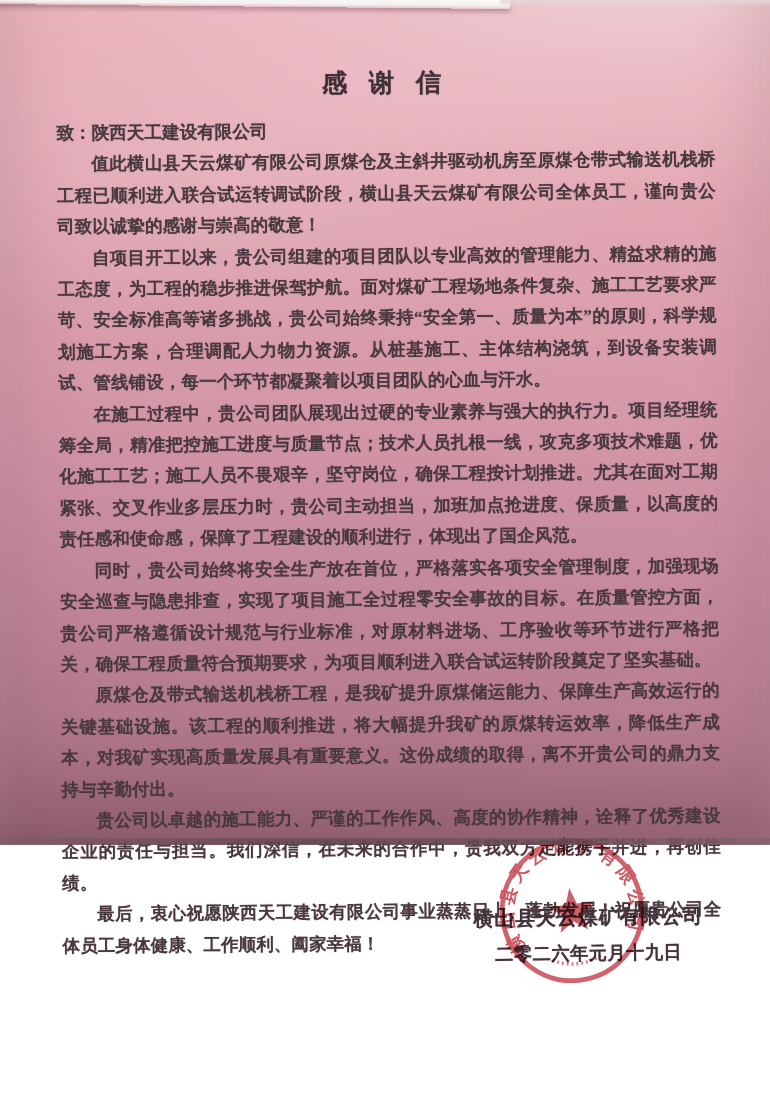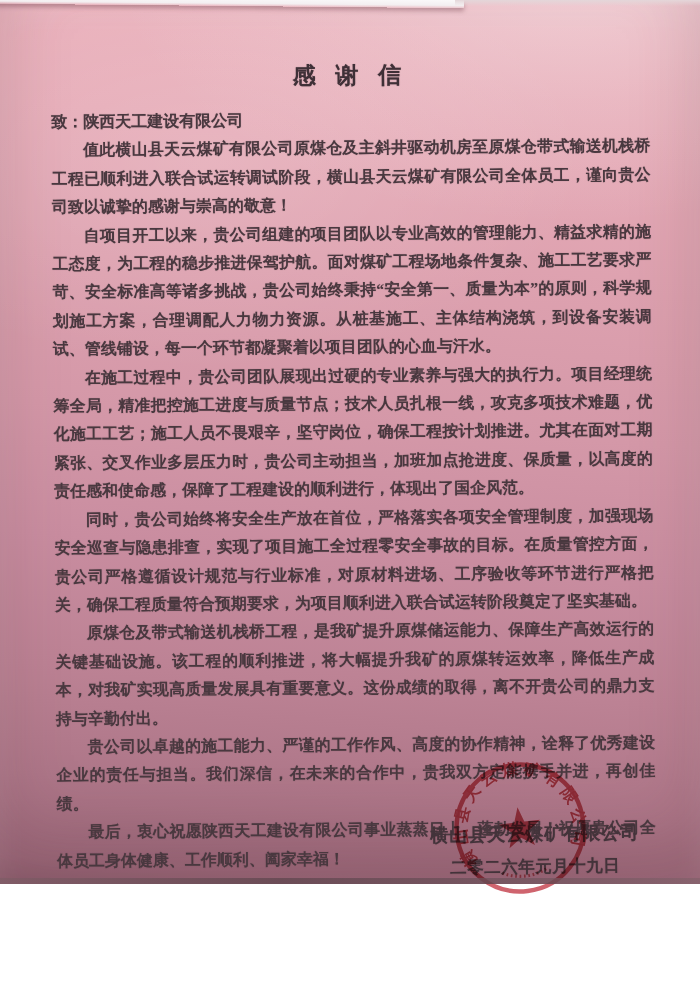--- a/index.html
+++ b/index.html
@@ -4,21 +4,21 @@
 <style>
   * { margin: 0; padding: 0; box-sizing: border-box; }
   html, body { width: 700px; height: 1000px; }
   body {
     font-family: "Liberation Serif", "DejaVu Serif", serif;
     overflow: hidden;
   }
   .paper {
     position: relative;
     width: 700px;
-    height: 884px;
+    height: 768px;
     background:
       radial-gradient(120% 55% at 82% -5%, rgba(245,235,237,0.50) 0%, rgba(245,235,237,0.18) 30%, rgba(245,235,237,0) 55%),
       radial-gradient(90% 40% at 30% 18%, rgba(255,255,255,0.14) 0%, rgba(255,255,255,0) 60%),
       linear-gradient(184deg,
         #ecb4be 0%,
         #e6abb7 16%,
         #ddA1af 32%,
         #d498a8 48%,
         #c98da0 62%,
         #bc8294 76%,

